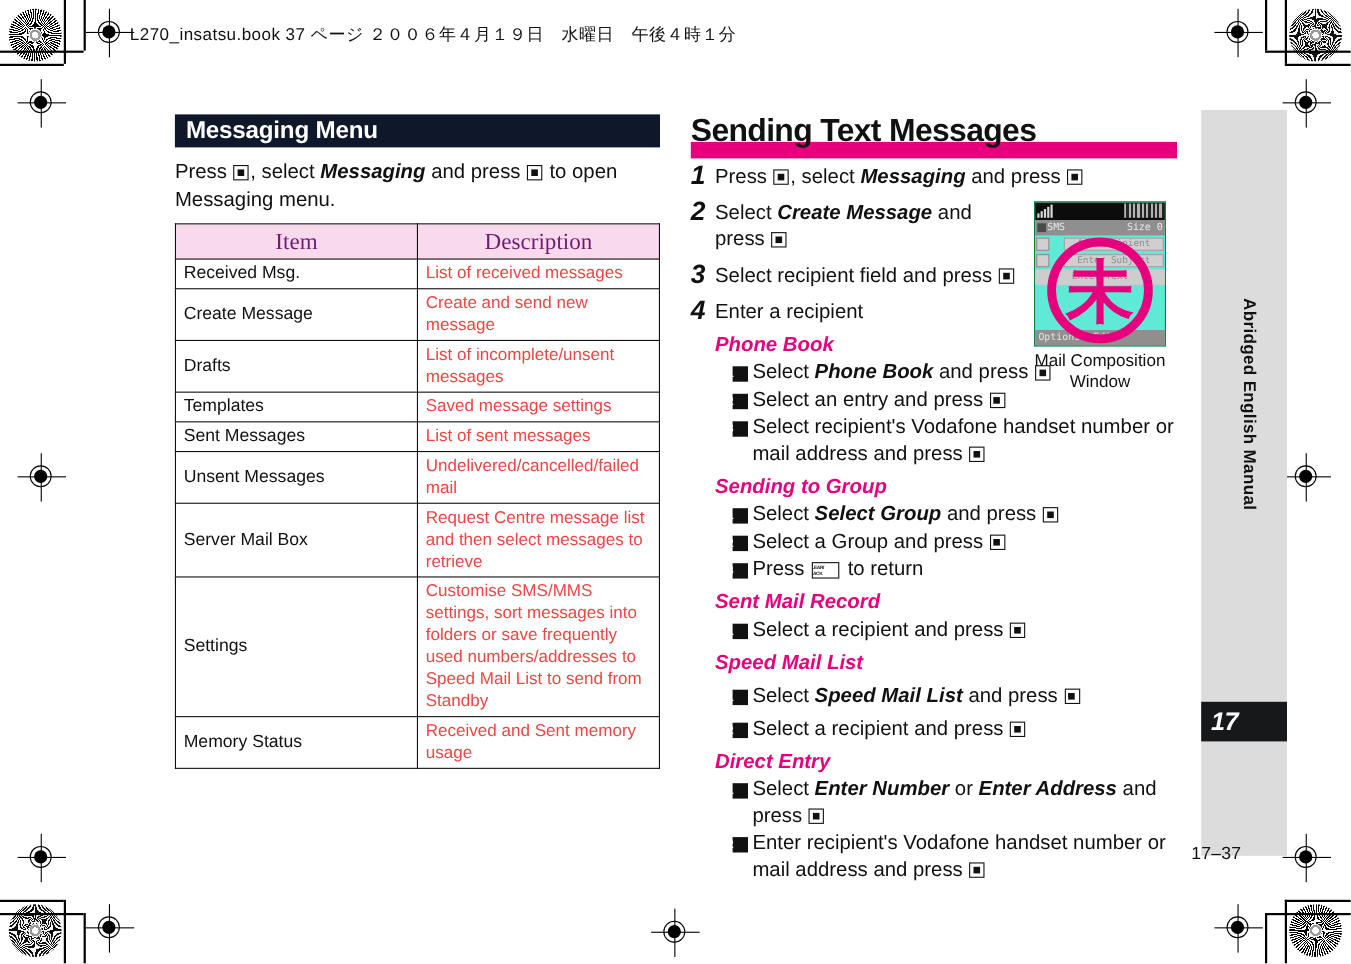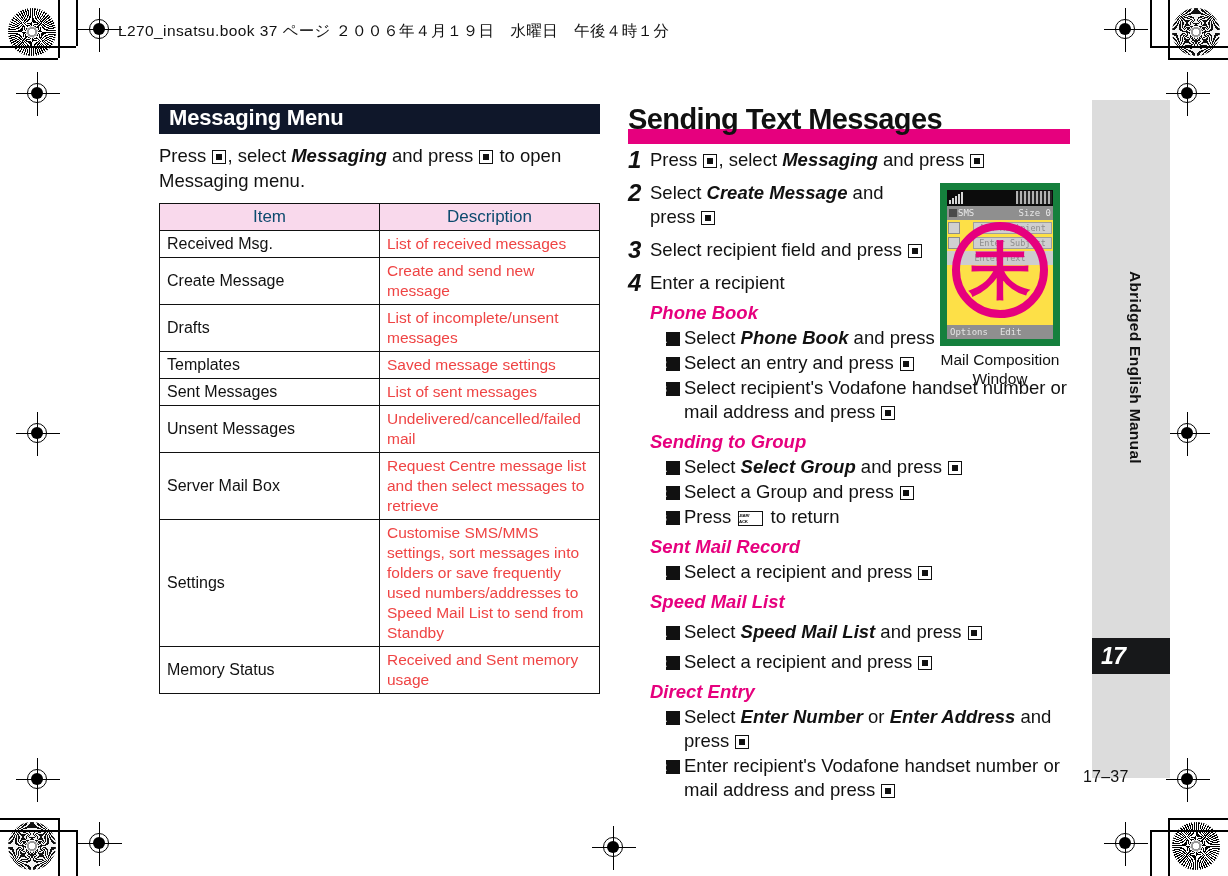--- a/index.html
+++ b/index.html
@@ -114,22 +114,22 @@
   }
   table.menu{
     border-collapse:collapse;margin-top:10px;width:441px;
     table-layout:fixed;
   }
   table.menu th,table.menu td{
     border:1.4px solid #111;
     padding:3px 7px;vertical-align:middle;
   }
   table.menu th{
-    background:#f9d9ec;font-size:17px;font-weight:normal;
-    text-align:center;color:#0c4a6e;
+    background:#f9d9ec;font-size:21px;font-weight:normal;
+    text-align:center;color:#701a75;font-family:Liberation Serif, serif;
   }
   table.menu td.item{font-size:16px;color:#111;width:166px;}
   table.menu td.desc{font-size:15.5px;color:#ef4444;line-height:20px;}
 
   
   .col-right{position:absolute;left:628px;top:104px;width:442px;}
   .bigtitle{
     position:relative;font-size:29px;font-weight:bold;
     letter-spacing:-.6px;color:#111;line-height:30px;
     padding-bottom:2px;
@@ -157,22 +157,22 @@
   .sub-item{
     font-size:18.5px;line-height:24px;color:#111;
     margin-top:1px;padding-left:34px;text-indent:-18px;
   }
 
   
   .phone-fig{
     position:absolute;left:940px;top:183px;width:120px;
   }
   .phone-screen{
-    width:120px;height:163px;position:relative;overflow:hidden;
-    border:7px solid #15803d;box-sizing:border-box;background:#fde047;
+    width:120px;height:132px;position:relative;overflow:hidden;
+    border:1px solid #15803d;box-sizing:border-box;background:#5eead4;
   }
   .ps-status{
     height:16px;background:#0c0c0c;position:relative;
   }
   .ps-sig{
     position:absolute;left:2px;top:2px;width:16px;height:12px;
   }
   .ps-sig span{position:absolute;bottom:0;width:2px;background:#d8d8d8;}
   .ps-right-ind{
     position:absolute;right:1px;top:1px;width:36px;height:13px;

